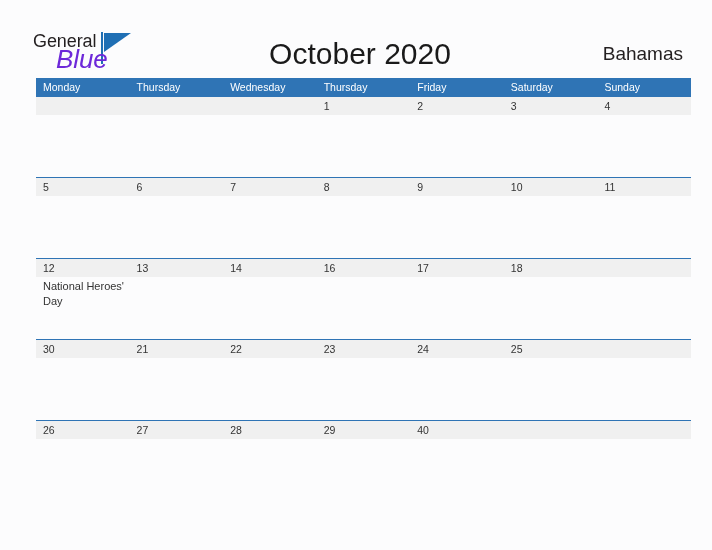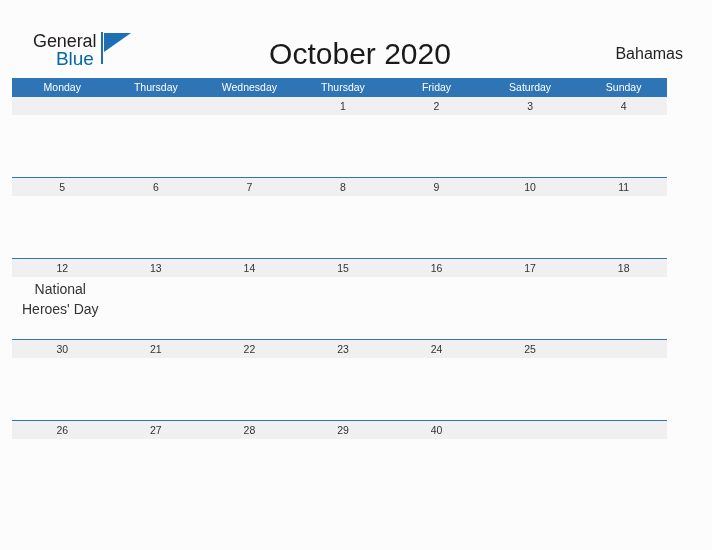--- a/index.html
+++ b/index.html
@@ -38,25 +38,26 @@
     font-size: 18px;
     line-height: 24px;
     color: #231f20;
     letter-spacing: -0.1px;
     font-family: "Liberation Sans", sans-serif;
   }
   .logo-blue {
     position: absolute;
     left: 23px;
     top: 18px;
-    font-size: 19px;
+    font-size: 26px;
     line-height: 24px;
-    color: #0369a1;
+    color: #6d28d9;
     letter-spacing: -0.1px;
     font-family: "Liberation Sans", sans-serif;
+    font-style: italic;
   }
   .logo-flag {
     position: absolute;
     left: 71px;
     top: 4px;
     width: 0;
     height: 0;
     border-left: 27px solid #1f6fb4;
     border-bottom: 19px solid transparent;
   }
@@ -81,32 +82,31 @@
     font-family: "Liberation Sans", sans-serif;
     font-weight: normal;
     margin: 4px;
     letter-spacing: 0px;
   }
 
   .country {
     position: absolute;
     right: 29px;
     top: 44px;
-    font-size: 16px;
+    font-size: 19px;
     line-height: 20px;
     color: #231f20;
   }
 
   
   .calendar {
     position: absolute;
-    left: 12px;
+    left: 36px;
     top: 78px;
     width: 655px;
-    text-align: center;
   }
 
   .weekday-row {
     display: flex;
     background: #2f74b5;
     height: 18px;
   }
   .weekday-cell {
     width: 93.571px;
     box-sizing: border-box;
@@ -148,22 +148,22 @@
   }
   .day-num {
     display: block;
     font-size: 10.5px;
     line-height: 18px;
     color: #333333;
     height: 18px;
   }
   .day-event {
     display: block;
-    font-size: 14px;
-    line-height: 20px;
+    font-size: 11px;
+    line-height: 15px;
     color: #333333;
     padding-top: 2px;
     padding-right: 4px;
     word-wrap: break-word;
   }
   .empty .day-num { color: transparent; }
 </style>
 </head>
 <body>
 
@@ -271,24 +271,20 @@
       </div>
       <div class="day-cell">
         <span class="day-num">13</span>
         <span class="day-event"></span>
       </div>
       <div class="day-cell">
         <span class="day-num">14</span>
         <span class="day-event"></span>
       </div>
       <div class="day-cell">
-        <span class="day-num">15</span>
-        <span class="day-event"></span>
-      </div>
-      <div class="day-cell">
         <span class="day-num">16</span>
         <span class="day-event"></span>
       </div>
       <div class="day-cell">
         <span class="day-num">17</span>
         <span class="day-event"></span>
       </div>
       <div class="day-cell">
         <span class="day-num">18</span>
         <span class="day-event"></span>

